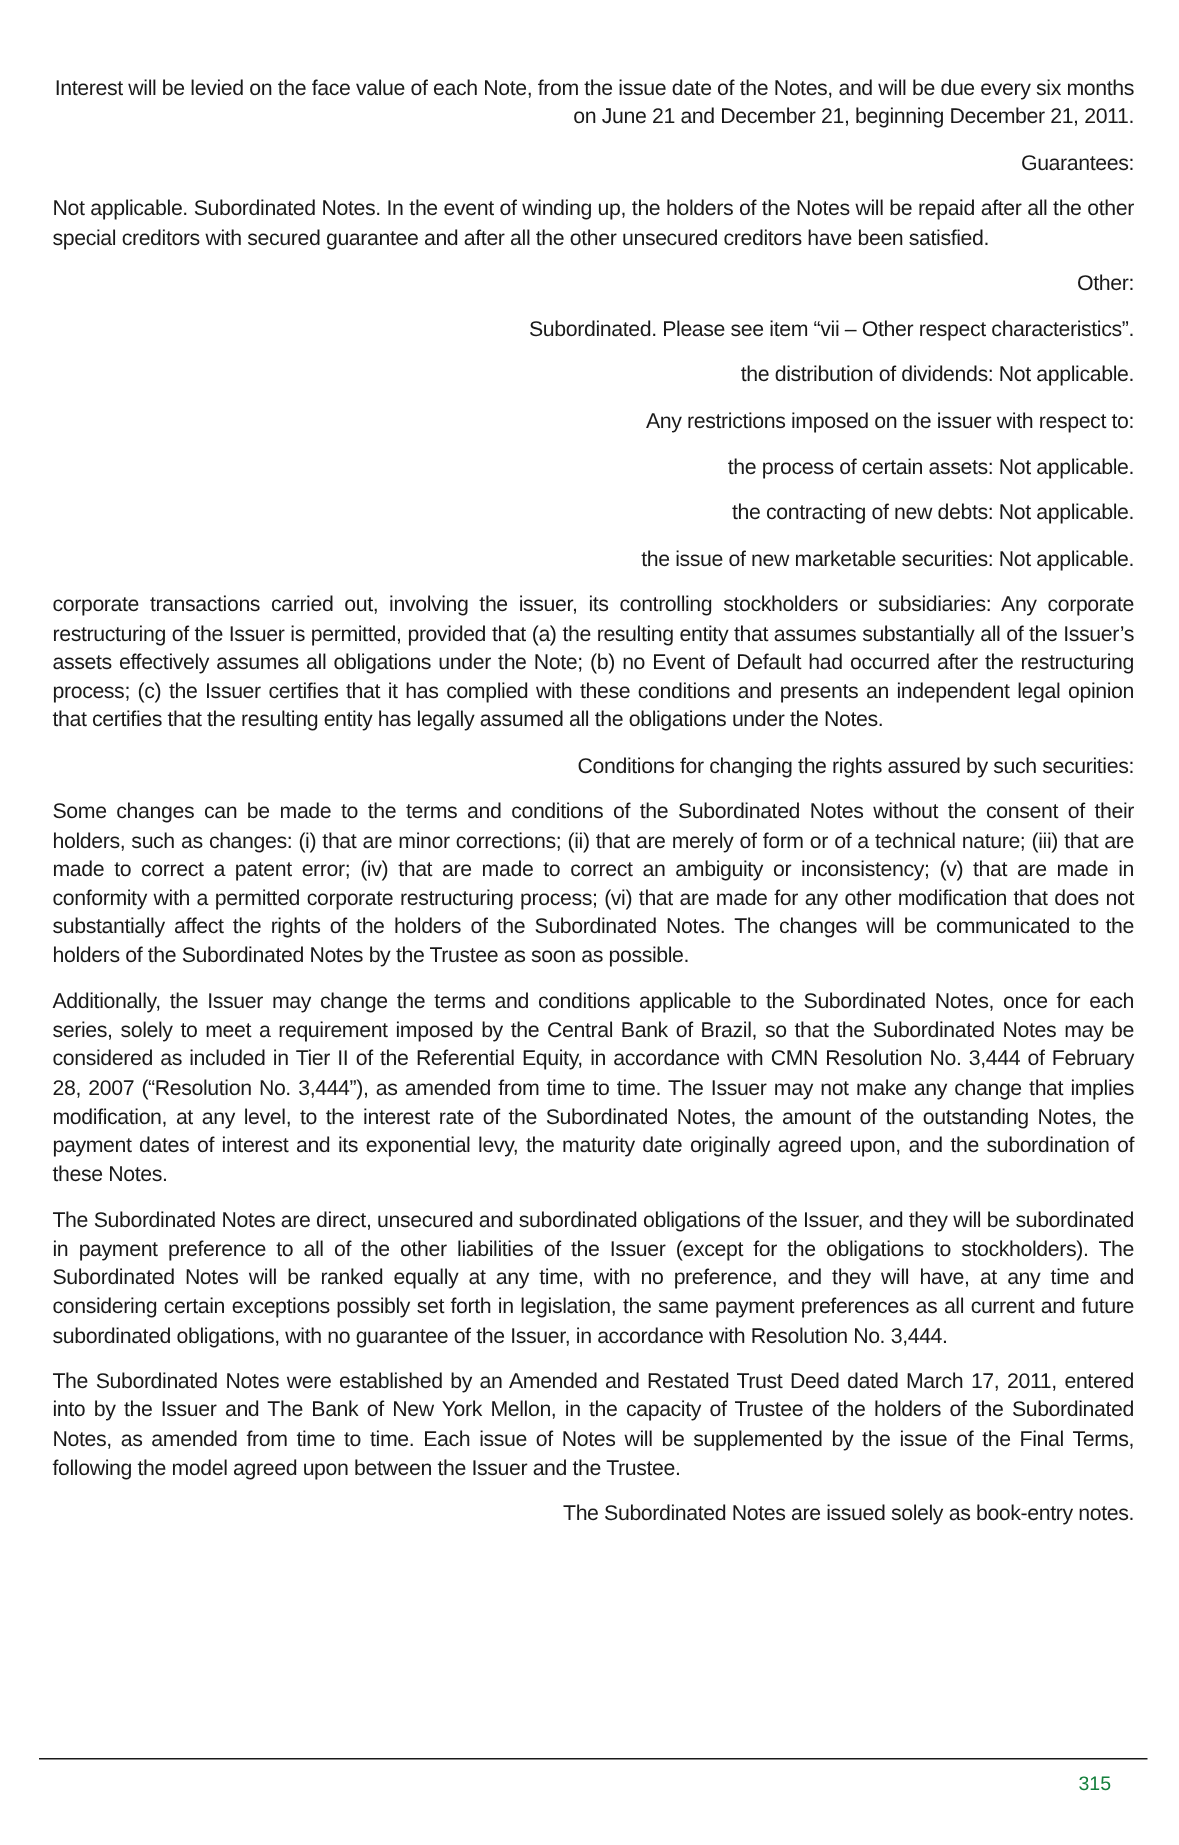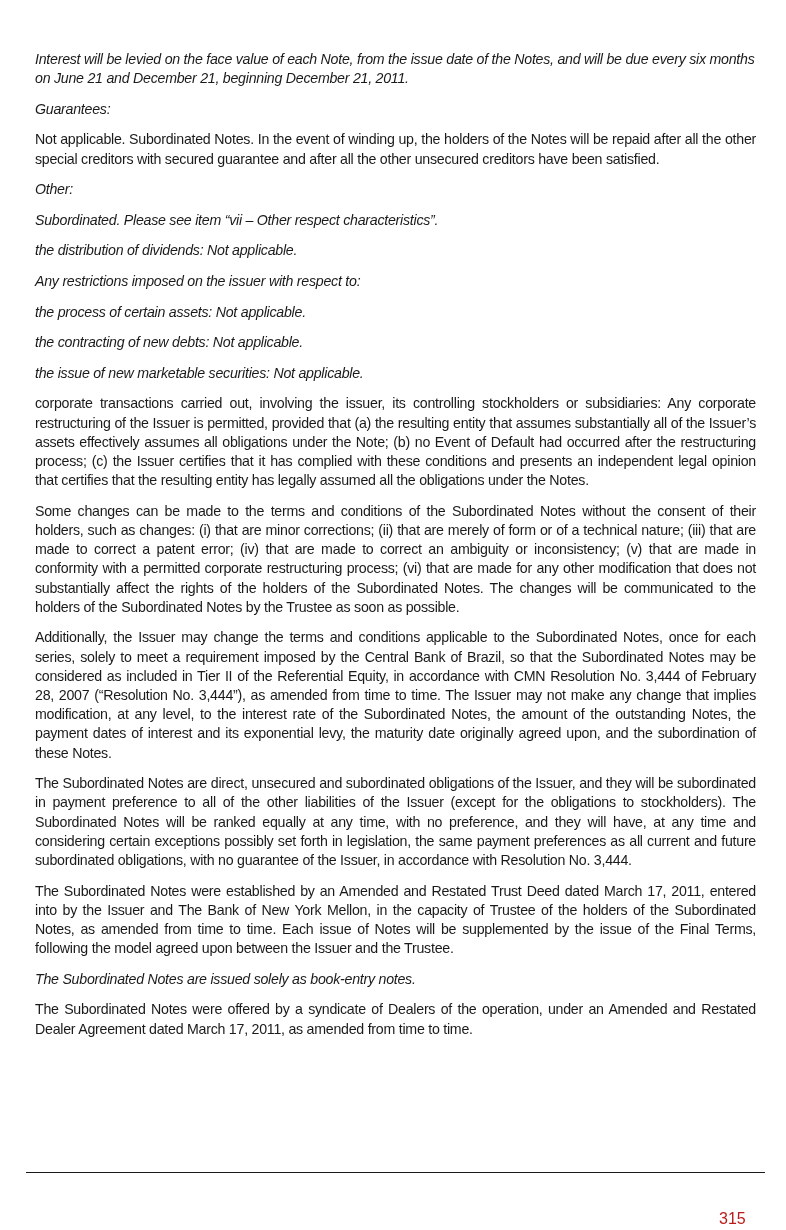--- a/index.html
+++ b/index.html
@@ -23,58 +23,57 @@
     }
     .para {
       margin: 0 0 11.4px 0;
       font-size: 14.2px;
       line-height: 19.2px;
       text-align: justify;
       letter-spacing: -0.25px;
       word-spacing: 0px;
     }
     .para.left {
-      text-align: left;
-      font-style: italic;
+      text-align: right;
     }
     .rule {
       position: absolute;
       left: 26px;
       top: 1172px;
       width: 739px;
       height: 0;
       border-top: 1.3px solid #1a1a1a;
     }
     .page-number {
       position: absolute;
       left: 719px;
-      top: 1212px;
-      font-size: 16px;
+      top: 1182px;
+      font-size: 13px;
       line-height: 14px;
-      color: #b91c1c;
+      color: #15803d;
     }
   </style>
 </head>
 <body>
 
 <div class="page">
   <p class="para left">Interest will be levied on the face value of each Note, from the issue date of the Notes, and will be due every six months on June 21 and December 21, beginning December 21, 2011.</p>
   <p class="para left">Guarantees:</p>
   <p class="para">Not applicable. Subordinated Notes. In the event of winding up, the holders of the Notes will be repaid after all the other special creditors with secured guarantee and after all the other unsecured creditors have been satisfied.</p>
   <p class="para left">Other:</p>
   <p class="para left">Subordinated. Please see item “vii – Other respect characteristics”.</p>
   <p class="para left">the distribution of dividends: Not applicable.</p>
   <p class="para left">Any restrictions imposed on the issuer with respect to:</p>
   <p class="para left">the process of certain assets: Not applicable.</p>
   <p class="para left">the contracting of new debts: Not applicable.</p>
   <p class="para left">the issue of new marketable securities: Not applicable.</p>
   <p class="para">corporate transactions carried out, involving the issuer, its controlling stockholders or subsidiaries: Any corporate restructuring of the Issuer is permitted, provided that (a) the resulting entity that assumes substantially all of the Issuer’s assets effectively assumes all obligations under the Note; (b) no Event of Default had occurred after the restructuring process; (c) the Issuer certifies that it has complied with these conditions and presents an independent legal opinion that certifies that the resulting entity has legally assumed all the obligations under the Notes.</p>
+  <p class="para left">Conditions for changing the rights assured by such securities:</p>
   <p class="para">Some changes can be made to the terms and conditions of the Subordinated Notes without the consent of their holders, such as changes: (i) that are minor corrections; (ii) that are merely of form or of a technical nature; (iii) that are made to correct a patent error; (iv) that are made to correct an ambiguity or inconsistency; (v) that are made in conformity with a permitted corporate restructuring process; (vi) that are made for any other modification that does not substantially affect the rights of the holders of the Subordinated Notes. The changes will be communicated to the holders of the Subordinated Notes by the Trustee as soon as possible.</p>
   <p class="para">Additionally, the Issuer may change the terms and conditions applicable to the Subordinated Notes, once for each series, solely to meet a requirement imposed by the Central Bank of Brazil, so that the Subordinated Notes may be considered as included in Tier II of the Referential Equity, in accordance with CMN Resolution No. 3,444 of February 28, 2007 (“Resolution No. 3,444”), as amended from time to time. The Issuer may not make any change that implies modification, at any level, to the interest rate of the Subordinated Notes, the amount of the outstanding Notes, the payment dates of interest and its exponential levy, the maturity date originally agreed upon, and the subordination of these Notes.</p>
   <p class="para">The Subordinated Notes are direct, unsecured and subordinated obligations of the Issuer, and they will be subordinated in payment preference to all of the other liabilities of the Issuer (except for the obligations to stockholders). The Subordinated Notes will be ranked equally at any time, with no preference, and they will have, at any time and considering certain exceptions possibly set forth in legislation, the same payment preferences as all current and future subordinated obligations, with no guarantee of the Issuer, in accordance with Resolution No. 3,444.</p>
   <p class="para">The Subordinated Notes were established by an Amended and Restated Trust Deed dated March 17, 2011, entered into by the Issuer and The Bank of New York Mellon, in the capacity of Trustee of the holders of the Subordinated Notes, as amended from time to time. Each issue of Notes will be supplemented by the issue of the Final Terms, following the model agreed upon between the Issuer and the Trustee.</p>
   <p class="para left">The Subordinated Notes are issued solely as book-entry notes.</p>
-  <p class="para">The Subordinated Notes were offered by a syndicate of Dealers of the operation, under an Amended and Restated Dealer Agreement dated March 17, 2011, as amended from time to time.</p>
 </div>
 
 <div class="rule"></div>
 
 <div class="page-number">315</div>
 
 </body></html>

